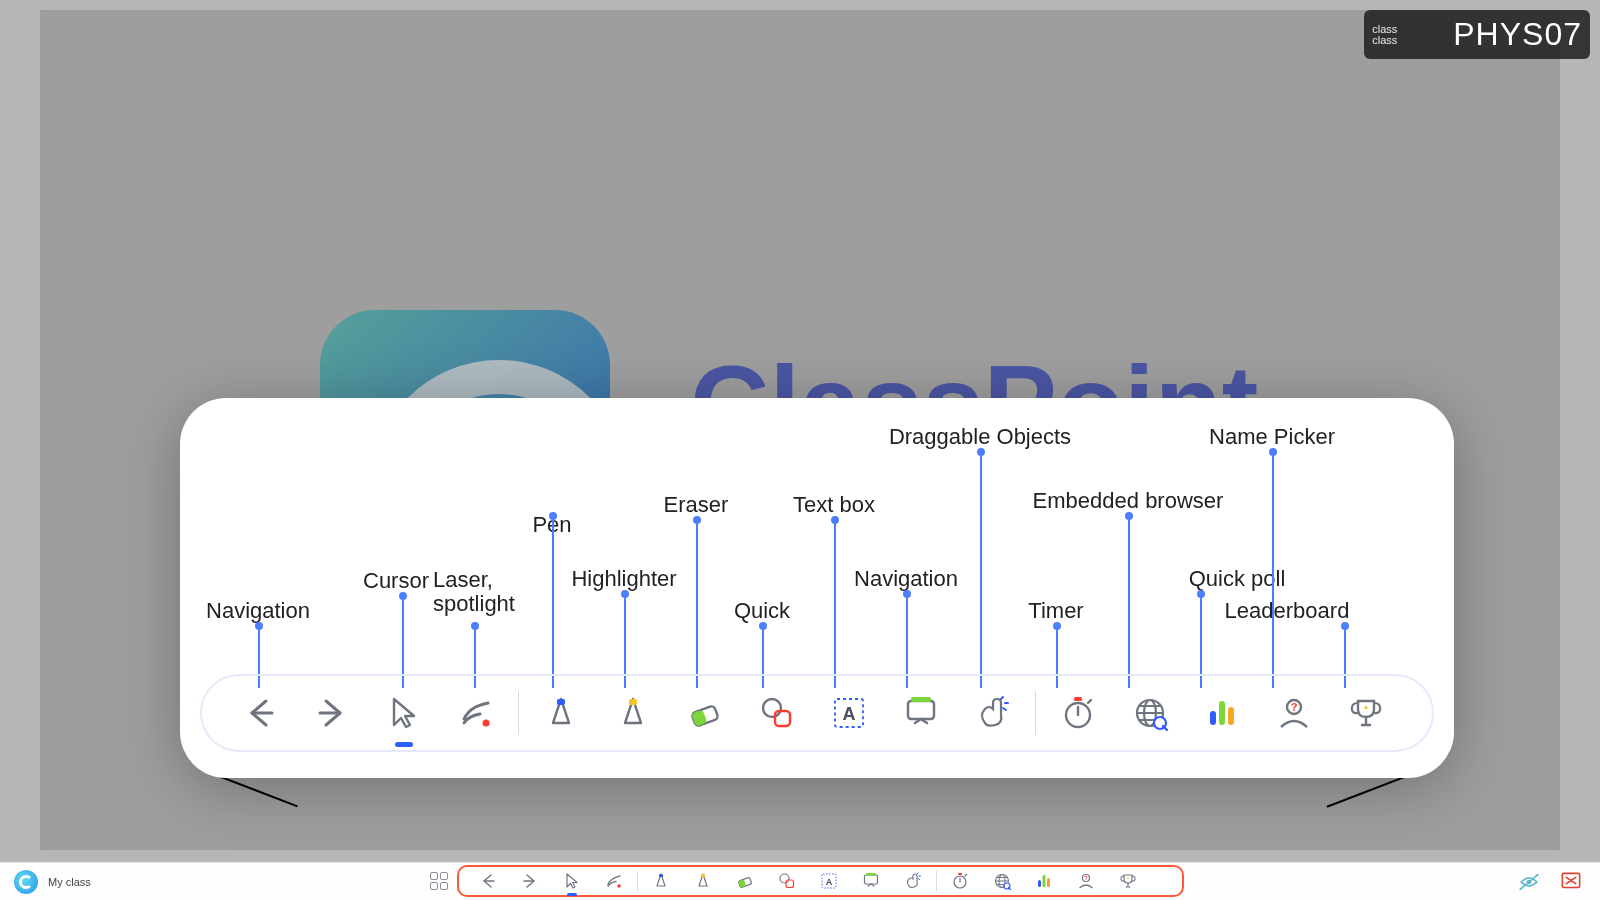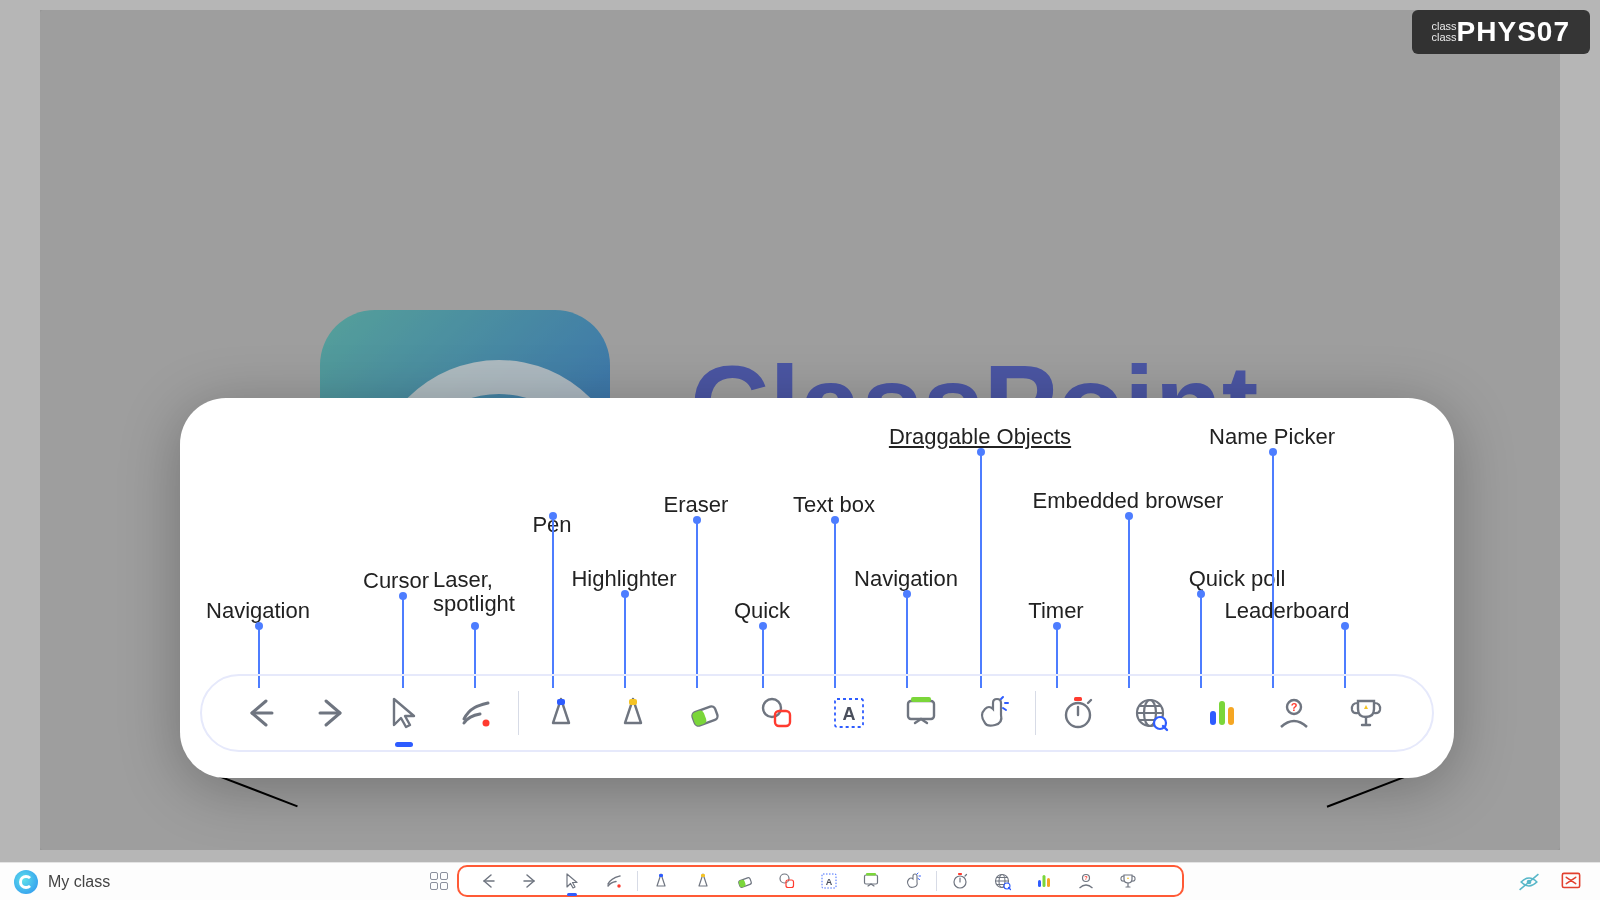--- a/index.html
+++ b/index.html
@@ -3,24 +3,24 @@
 <meta charset="utf-8">
 <style>
   * { box-sizing: border-box; margin: 0; padding: 0; }
   html, body { width: 1600px; height: 900px; overflow: hidden; font-family: -apple-system, "Segoe UI", Arial, sans-serif; }
   body { background: #b6b6b6; position: relative; }
 
   
   .badge {
     position: absolute; top: 10px; right: 10px;
     background: rgba(30,30,30,.85); color: #fff; border-radius: 6px;
-    padding: 6px 20px; display: flex; align-items: center; gap: 0;
+    padding: 6px 8px; display: flex; align-items: center; gap: 24px;
   }
   .badge .lbl { font-size: 11px; line-height: 1; text-align: right; opacity: .9; }
-  .badge .code { font-size: 28px; font-weight: 700; letter-spacing: 1px; }
+  .badge .code { font-size: 32px; font-weight: 400; letter-spacing: 1px; margin-left: 32px; }
 
   
   .slide {
     position: absolute; left: 40px; top: 10px; width: 1520px; height: 840px;
     background: #fff; border-radius: 4px;
     filter: brightness(.78) saturate(.9);
   }
   .slide::after {
     content: ""; position: absolute; inset: 0; background: rgba(160,160,160,.55);
   }
@@ -70,21 +70,21 @@
 
   
   .connector { position:absolute; z-index:4; width:2px; background:#000; transform-origin: top left; }
 
   
   .bottombar {
     position: absolute; left:0; right:0; bottom:0; height:38px;
     background: #fdfdfd; border-top:1px solid #e4e4e4;
     display:flex; align-items:center; z-index:6;
   }
-  .myclass { display:flex; align-items:center; gap:10px; margin-left:14px; font-size:16px; color:#444; }
+  .myclass { display:flex; align-items:center; gap:10px; margin-left:14px; font-size:11px; color:#444; }
   .cp-ic { width:24px; height:24px; border-radius:50%; background: radial-gradient(circle at 40% 40%, #5de0ea, #2b8ff0); position:relative; }
   .cp-ic::after { content:""; position:absolute; inset:5px; border:3px solid #fff; border-radius:50%; border-right-color:transparent; }
   .right-icons { margin-left:auto; margin-right:18px; display:flex; gap:20px; }
   .ricon { width:22px; height:22px; display:flex; align-items:center; justify-content:center; }
 
   
   .sm-wrap {
     position:absolute; left:457px; bottom:3px; width:727px; height:32px;
     border: 2px solid #ff5a36; border-radius: 10px;
     display:flex; align-items:center; padding:0 8px; gap:0;
@@ -228,21 +228,21 @@
 
     <div class="co-lbl" style="left:582px; top:200px;">Quick</div>
     <div class="co-line" style="left:582px; top:228px; height:62px;"></div>
 
     <div class="co-lbl" style="left:654px; top:94px;">Text box</div>
     <div class="co-line" style="left:654px; top:122px; height:168px;"></div>
 
     <div class="co-lbl" style="left:726px; top:168px;">Navigation</div>
     <div class="co-line" style="left:726px; top:196px; height:94px;"></div>
 
-    <div class="co-lbl" style="left:800px; top:26px;text-decoration:underline;">Draggable Objects</div>
+    <div class="co-lbl" style="left:800px; top:26px;">Draggable Objects</div>
     <div class="co-line" style="left:800px; top:54px; height:236px;"></div>
 
     <div class="co-lbl" style="left:876px; top:200px;">Timer</div>
     <div class="co-line" style="left:876px; top:228px; height:62px;"></div>
 
     <div class="co-lbl" style="left:948px; top:90px;">Embedded browser</div>
     <div class="co-line" style="left:948px; top:118px; height:172px;"></div>
 
     <div class="co-lbl" style="left:1020px; top:168px;margin-left:37px;">Quick poll</div>
     <div class="co-line" style="left:1020px; top:196px; height:94px;"></div>

